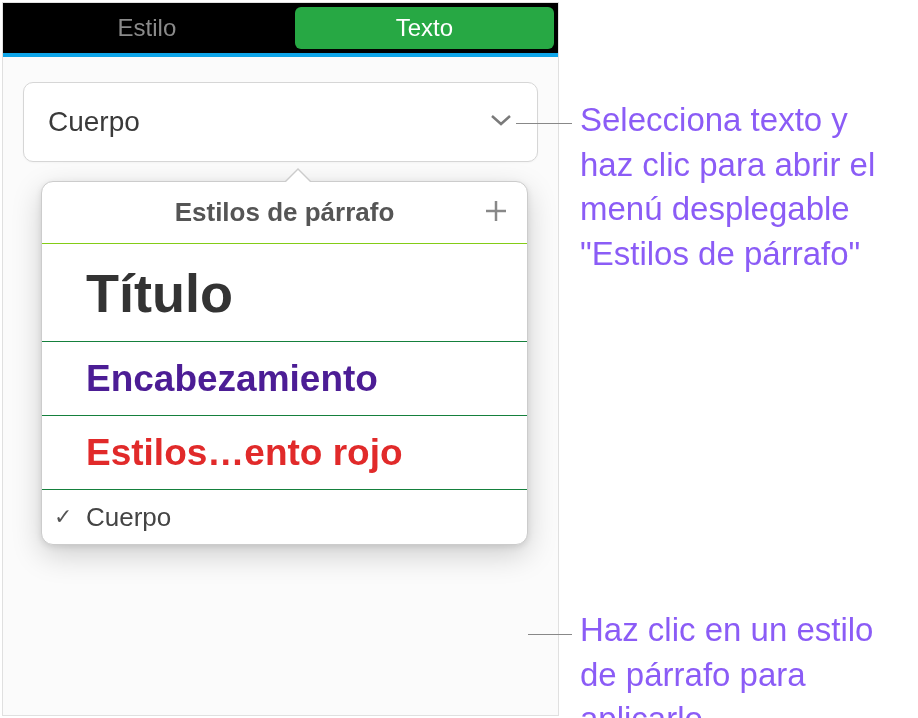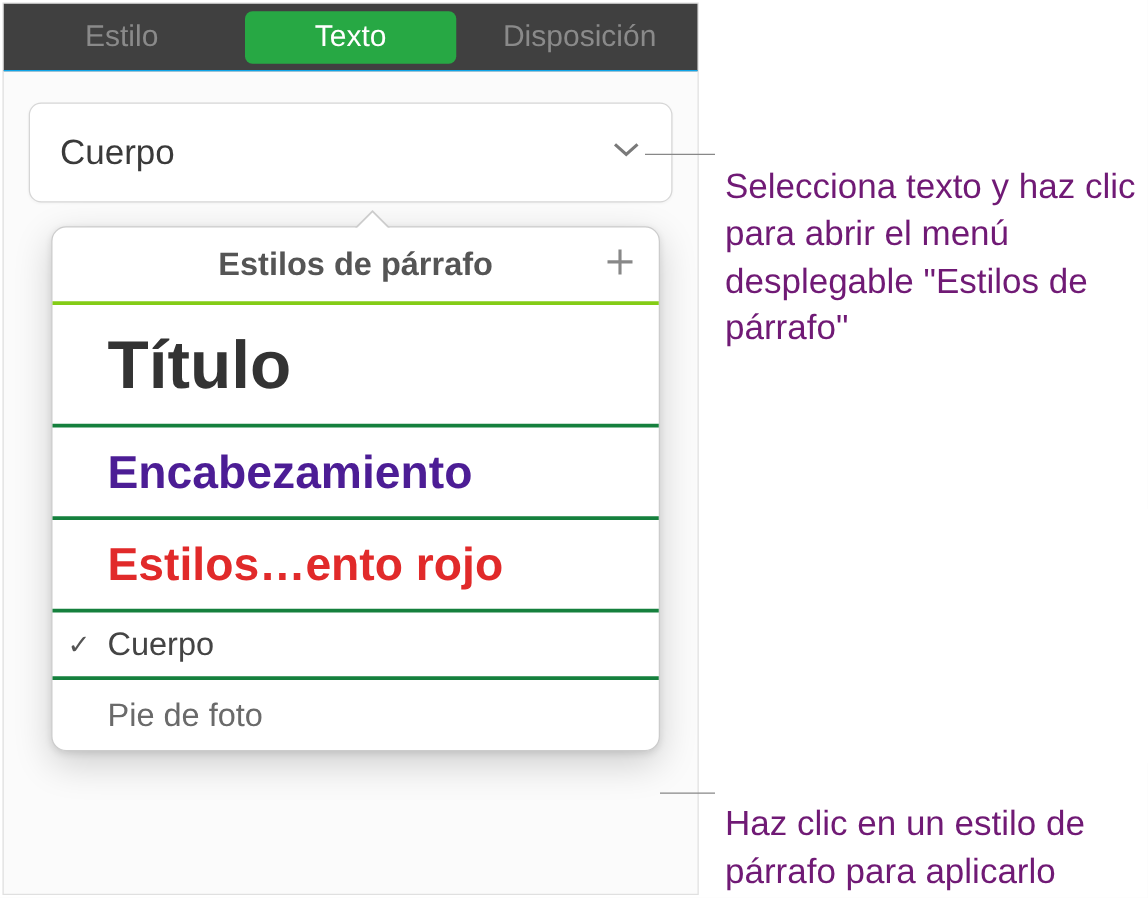--- a/index.html
+++ b/index.html
@@ -21,22 +21,22 @@
       top: 2px;
       width: 557px;
       height: 714px;
       border: 1px solid #e0e0e0;
       background: #fbfbfb;
     }
     .tabs {
       display: flex;
       height: 54px;
       align-items: center;
-      border-bottom: 1px solid #0ea5e9;
-      background: #404040;
+      border-bottom: 4px solid #0ea5e9;
+      background: #000000;
     }
     .tab {
       flex: 1;
       text-align: center;
       font-size: 24px;
       color: #8a8a8a;
       cursor: pointer;
       height: 100%;
       display: flex;
       align-items: center;
@@ -113,42 +113,42 @@
       border-left: 13px solid transparent;
       border-right: 13px solid transparent;
       border-bottom: 13px solid #fff;
     }
     .popover-header {
       height: 62px;
       display: flex;
       align-items: center;
       justify-content: center;
       position: relative;
-      border-bottom: 3px solid #84cc16;
+      border-bottom: 1px solid #84cc16;
     }
     .popover-title {
       font-size: 26px;
       font-weight: 600;
       color: #555;
     }
     .add-icon {
       position: absolute;
       right: 18px;
       top: 50%;
       transform: translateY(-50%);
       cursor: pointer;
     }
     .add-icon svg {
       width: 26px;
       height: 26px;
       stroke: #888;
       stroke-width: 2.5;
     }
     .style-row {
-      border-bottom: 3px solid #15803d;
+      border-bottom: 1px solid #15803d;
       display: flex;
       align-items: center;
       cursor: pointer;
       padding-left: 44px;
       position: relative;
     }
     .style-row:last-child {
       border-bottom: none;
       border-bottom-left-radius: 12px;
       border-bottom-right-radius: 12px;
@@ -193,24 +193,23 @@
       color: #555;
     }
     .row-pie {
       height: 56px;
       font-size: 26px;
       font-weight: 400;
       color: #6a6a6a;
     }
     .callout {
       position: absolute;
-      font-size: 28px;
-      color: #701a75;
+      font-size: 33px;
+      color: #8b5cf6;
       line-height: 1.35;
-      margin-top: 32px;
     }
     .callout-1 {
       left: 580px;
       top: 98px;
       width: 330px;
     }
     .callout-2 {
       left: 580px;
       top: 608px;
       width: 330px;
@@ -232,21 +231,20 @@
       background: #888;
     }
   </style>
 </head>
 <body>
 
 <div class="panel">
   <div class="tabs">
     <div class="tab">Estilo</div>
     <div class="tab active">Texto</div>
-    <div class="tab">Disposición</div>
   </div>
 
   <div class="style-selector">
     <span class="style-selector-label">Cuerpo</span>
     <span class="style-selector-chevron">
       <svg viewBox="0 0 24 14">
           <polyline points="3,3 12,11 21,3"></polyline>
         </svg>
     </span>
   </div>
@@ -267,23 +265,20 @@
     <div class="style-row row-encabezamiento">
       <span>Encabezamiento</span>
     </div>
     <div class="style-row row-encabez-rojo">
       <span>Estilos…ento rojo</span>
     </div>
     <div class="style-row row-cuerpo">
       <span class="checkmark">✓</span>
       <span>Cuerpo</span>
     </div>
-    <div class="style-row row-pie">
-      <span>Pie de foto</span>
-    </div>
   </div>
 </div>
 
 <div class="leader-1"></div>
 <div class="callout callout-1">Selecciona texto y haz clic para abrir el menú desplegable "Estilos de párrafo"</div>
 
 <div class="leader-2"></div>
 <div class="callout callout-2">Haz clic en un estilo de párrafo para aplicarlo</div>
 
 </body></html>

